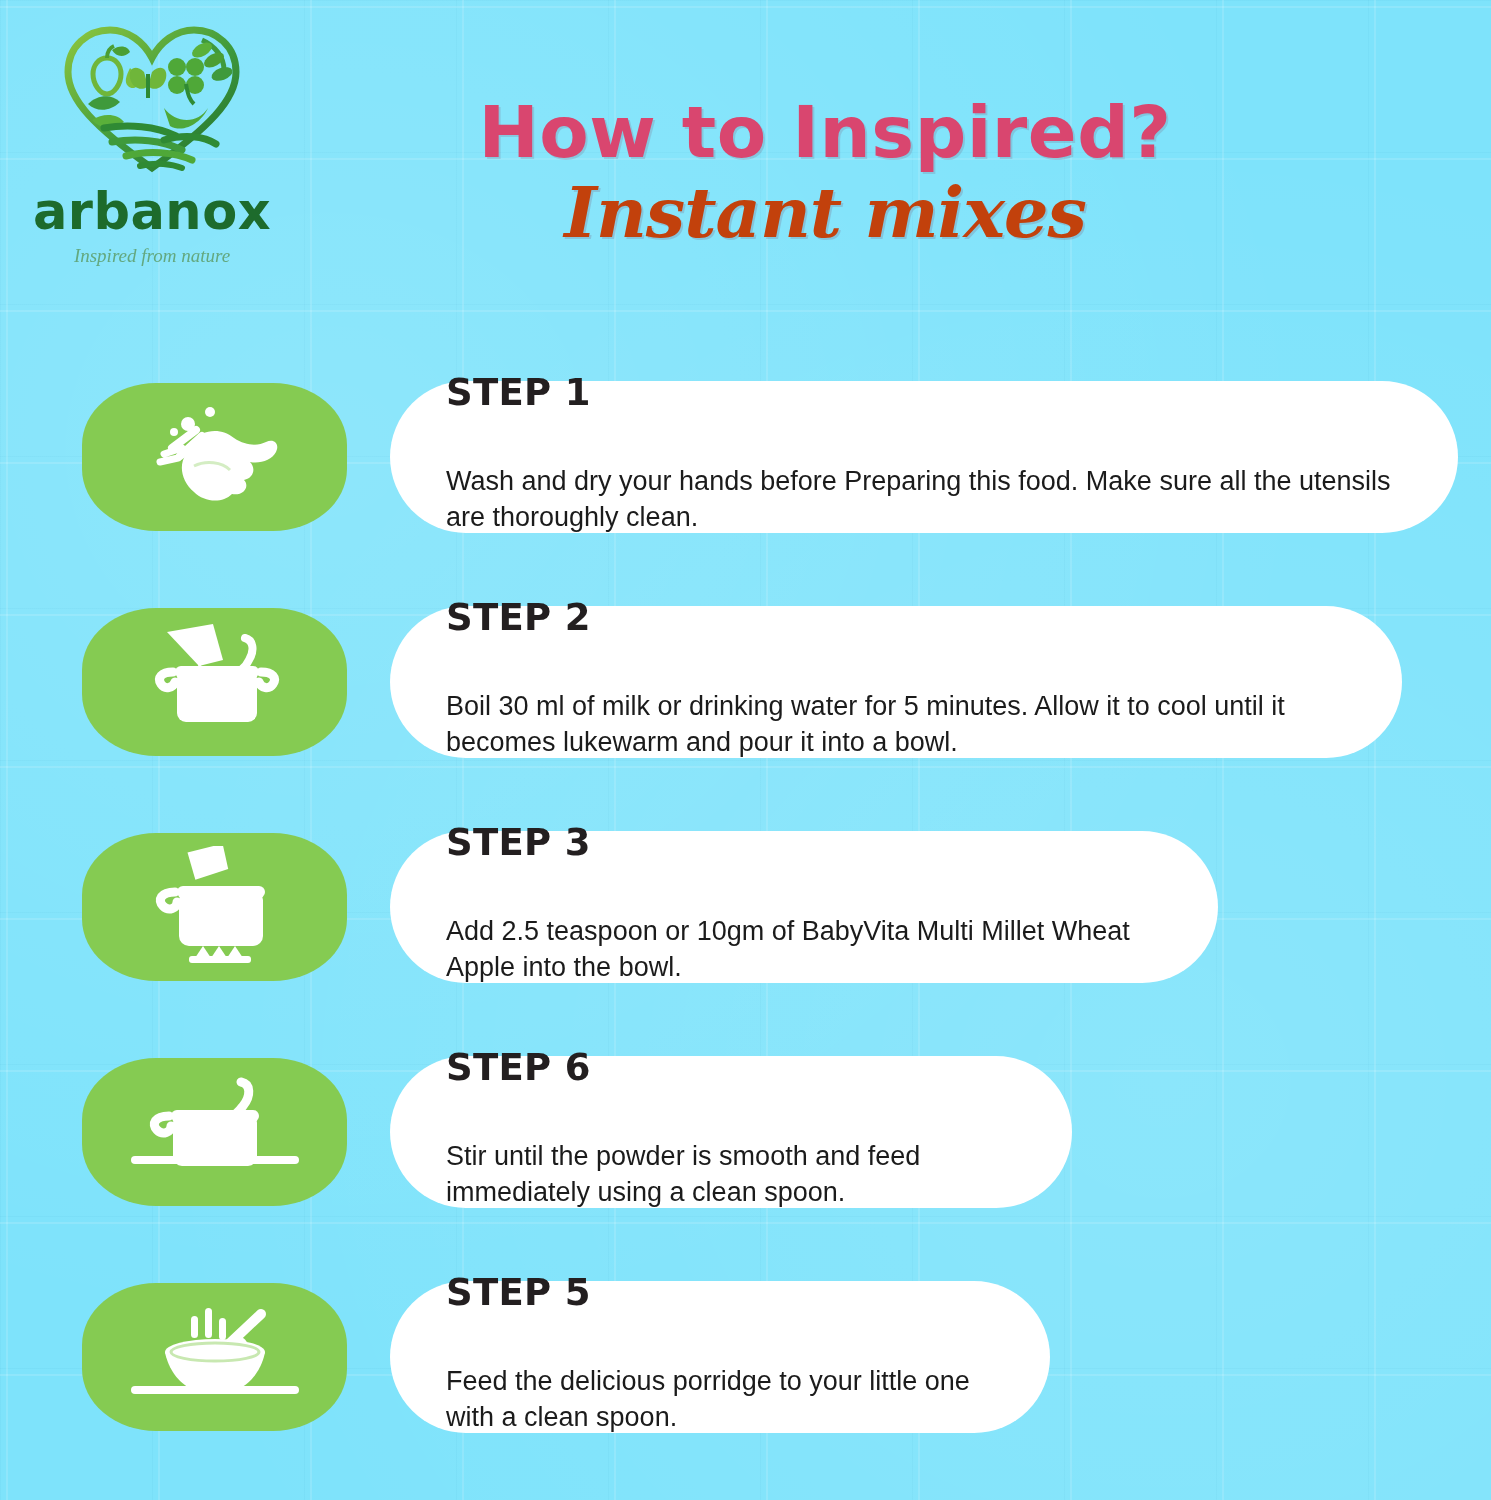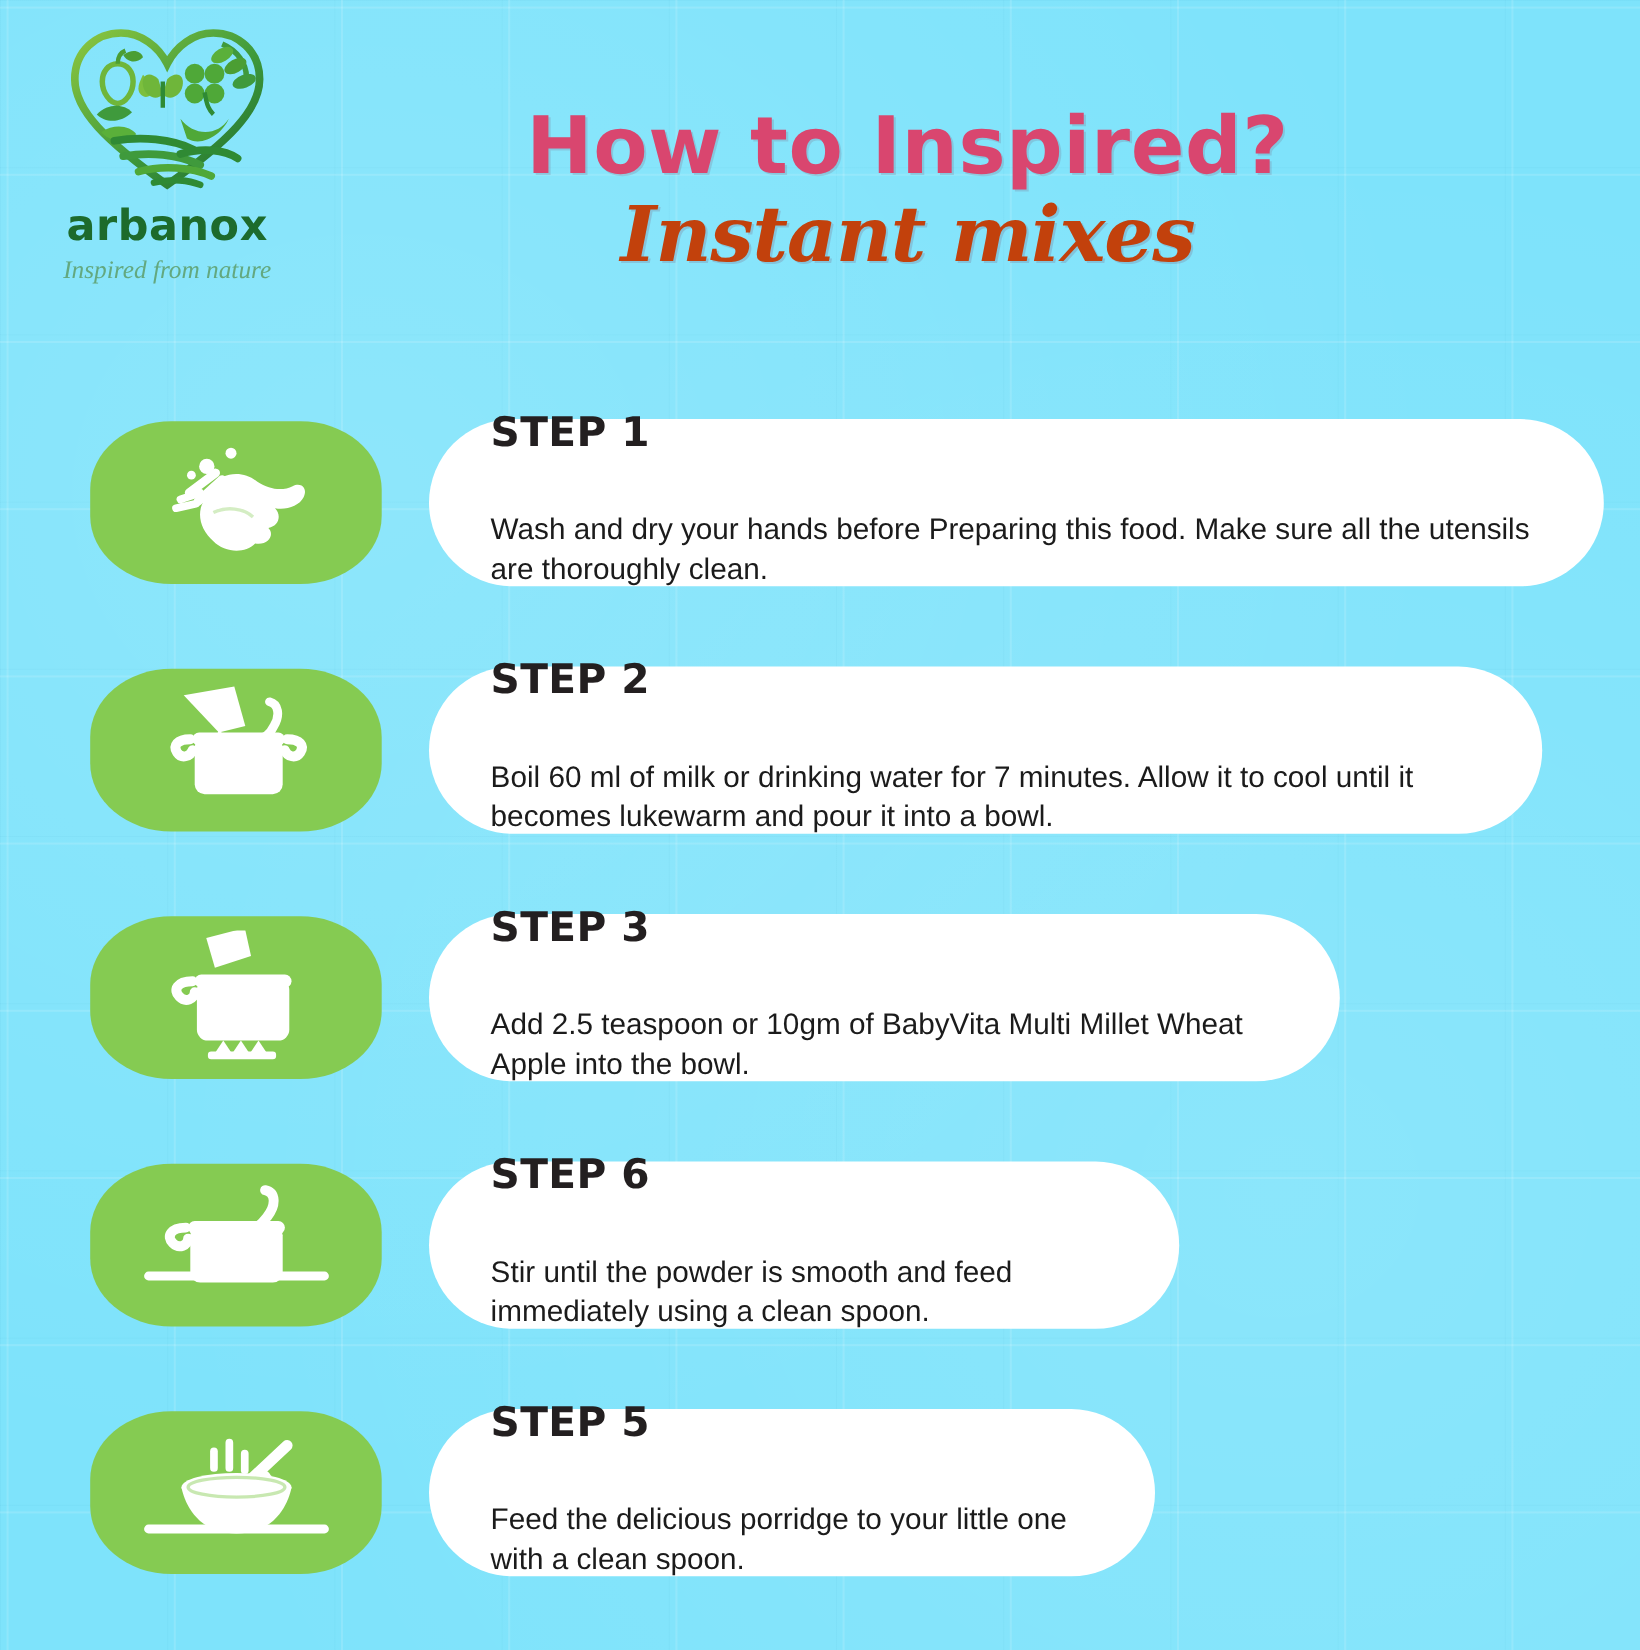--- a/index.html
+++ b/index.html
@@ -62,30 +62,30 @@
   }
   .logo-mark {
     width: 200px;
     height: 168px;
     margin: 0 auto;
     display: block;
   }
   .logo-wordmark {
     font-family: "DejaVu Sans", sans-serif;
     font-weight: bold;
-    font-size: 39px;
+    font-size: 51px;
     letter-spacing: 0.5px;
     color: #1d6b2c;
     line-height: 1;
     margin-top: 2px;
   }
   .logo-tagline {
     font-family: "Liberation Serif", serif;
     font-style: italic;
-    font-size: 23px;
+    font-size: 19px;
     color: #63a87f;
     line-height: 1;
     margin-top: 9px;
   }
 
   
   .headline {
     position: absolute;
     left: 300px;
     top: 96px;
@@ -272,21 +272,21 @@
           <path d="M118 16 C 126 18, 128 28, 122 38 C 118 46, 112 50, 106 50" stroke="#ffffff" stroke-width="8" fill="none" stroke-linecap="round"></path>
 
           <rect x="50" y="48" width="80" height="52" rx="9" fill="#ffffff"></rect>
           <rect x="48" y="44" width="84" height="12" rx="6" fill="#ffffff"></rect>
           <path d="M46 50 C 34 50, 30 56, 34 62 C 38 68, 46 66, 48 60" stroke="#ffffff" stroke-width="9" fill="none" stroke-linecap="round"></path>
           <path d="M134 50 C 146 50, 150 56, 146 62 C 142 68, 134 66, 132 60" stroke="#ffffff" stroke-width="9" fill="none" stroke-linecap="round"></path>
         </svg>
       </div>
       <div class="step-card">
         <div class="step-title">STEP 2</div>
-        <div class="step-body">Boil 60 ml of milk or drinking water for 7 minutes. Allow it to cool until it becomes lukewarm and pour it into a bowl.</div>
+        <div class="step-body">Boil 30 ml of milk or drinking water for 5 minutes. Allow it to cool until it becomes lukewarm and pour it into a bowl.</div>
       </div>
     </div>
 
     <div class="step-row row-3">
       <div class="step-icon-tile">
         <svg width="175" height="122" viewBox="0 0 175 122">
 
           <path d="M62 4 L 98 0 L 100 26 L 66 32 Z" fill="#ffffff" transform="rotate(-8 80 16)"></path>
 
           <rect x="52" y="44" width="84" height="56" rx="10" fill="#ffffff"></rect>

